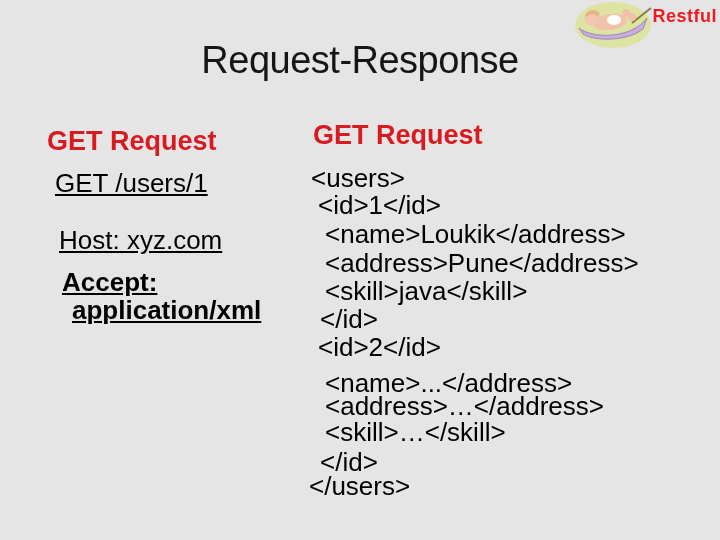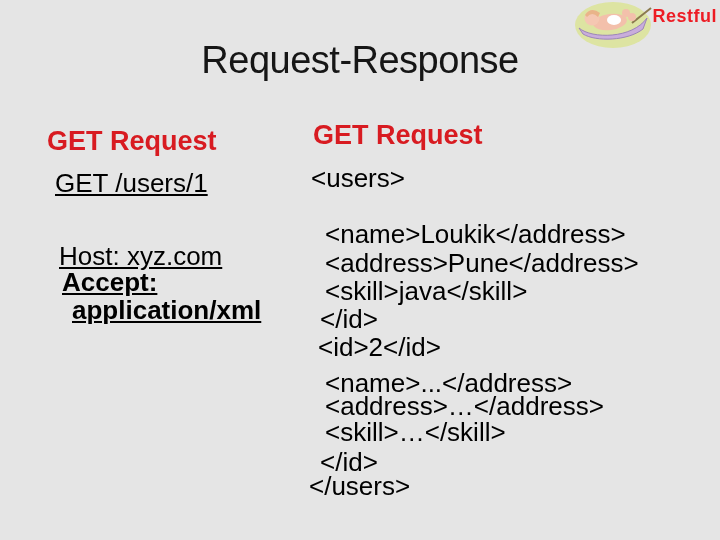--- a/index.html
+++ b/index.html
@@ -19,21 +19,21 @@
   }
   .clipart{position:absolute;left:574px;top:1px;width:78px;height:48px;}
   .req-line{font-size:26px;color:#000000;text-decoration:underline;}
   .resp-line{font-size:26px;color:#000000;}
   .bold{font-weight:bold;}
 
   
   .h-req{left:47px;top:128px;}
   .q0{left:55px;top:170px;}
   .q1{left:70px;top:198px;}
-  .q2{left:59px;top:243px;}
+  .q2{left:59px;top:227px;}
   .q3{left:62px;top:269px;}
   .q4{left:72px;top:297px;}
 
   
   .h-resp{left:313px;top:122px;}
   .r0{left:311px;top:165px;}
   .r1{left:318px;top:192px;}
   .r2{left:325px;top:221px;}
   .r3{left:325px;top:250px;}
   .r4{left:325px;top:278px;}
@@ -69,20 +69,21 @@
   <div class="abs title">Request-Response</div>
 
   <div class="abs red-heading h-req">GET Request</div>
   <div class="abs req-line q0">GET /users/1</div>
   <div class="abs req-line q2">Host: xyz.com</div>
   <div class="abs req-line bold q3">Accept:</div>
   <div class="abs req-line bold q4">application/xml</div>
 
   <div class="abs red-heading h-resp">GET Request</div>
   <div class="abs resp-line r0">&lt;users&gt;</div>
+  <div class="abs resp-line r1">&lt;id&gt;1&lt;/id&gt;</div>
   <div class="abs resp-line r2">&lt;name&gt;Loukik&lt;/address&gt;</div>
   <div class="abs resp-line r3">&lt;address&gt;Pune&lt;/address&gt;</div>
   <div class="abs resp-line r4">&lt;skill&gt;java&lt;/skill&gt;</div>
   <div class="abs resp-line r5">&lt;/id&gt;</div>
   <div class="abs resp-line r6">&lt;id&gt;2&lt;/id&gt;</div>
   <div class="abs resp-line r7">&lt;name&gt;...&lt;/address&gt;</div>
   <div class="abs resp-line r8">&lt;address&gt;…&lt;/address&gt;</div>
   <div class="abs resp-line r9">&lt;skill&gt;…&lt;/skill&gt;</div>
   <div class="abs resp-line r10">&lt;/id&gt;</div>
   <div class="abs resp-line r11">&lt;/users&gt;</div>

